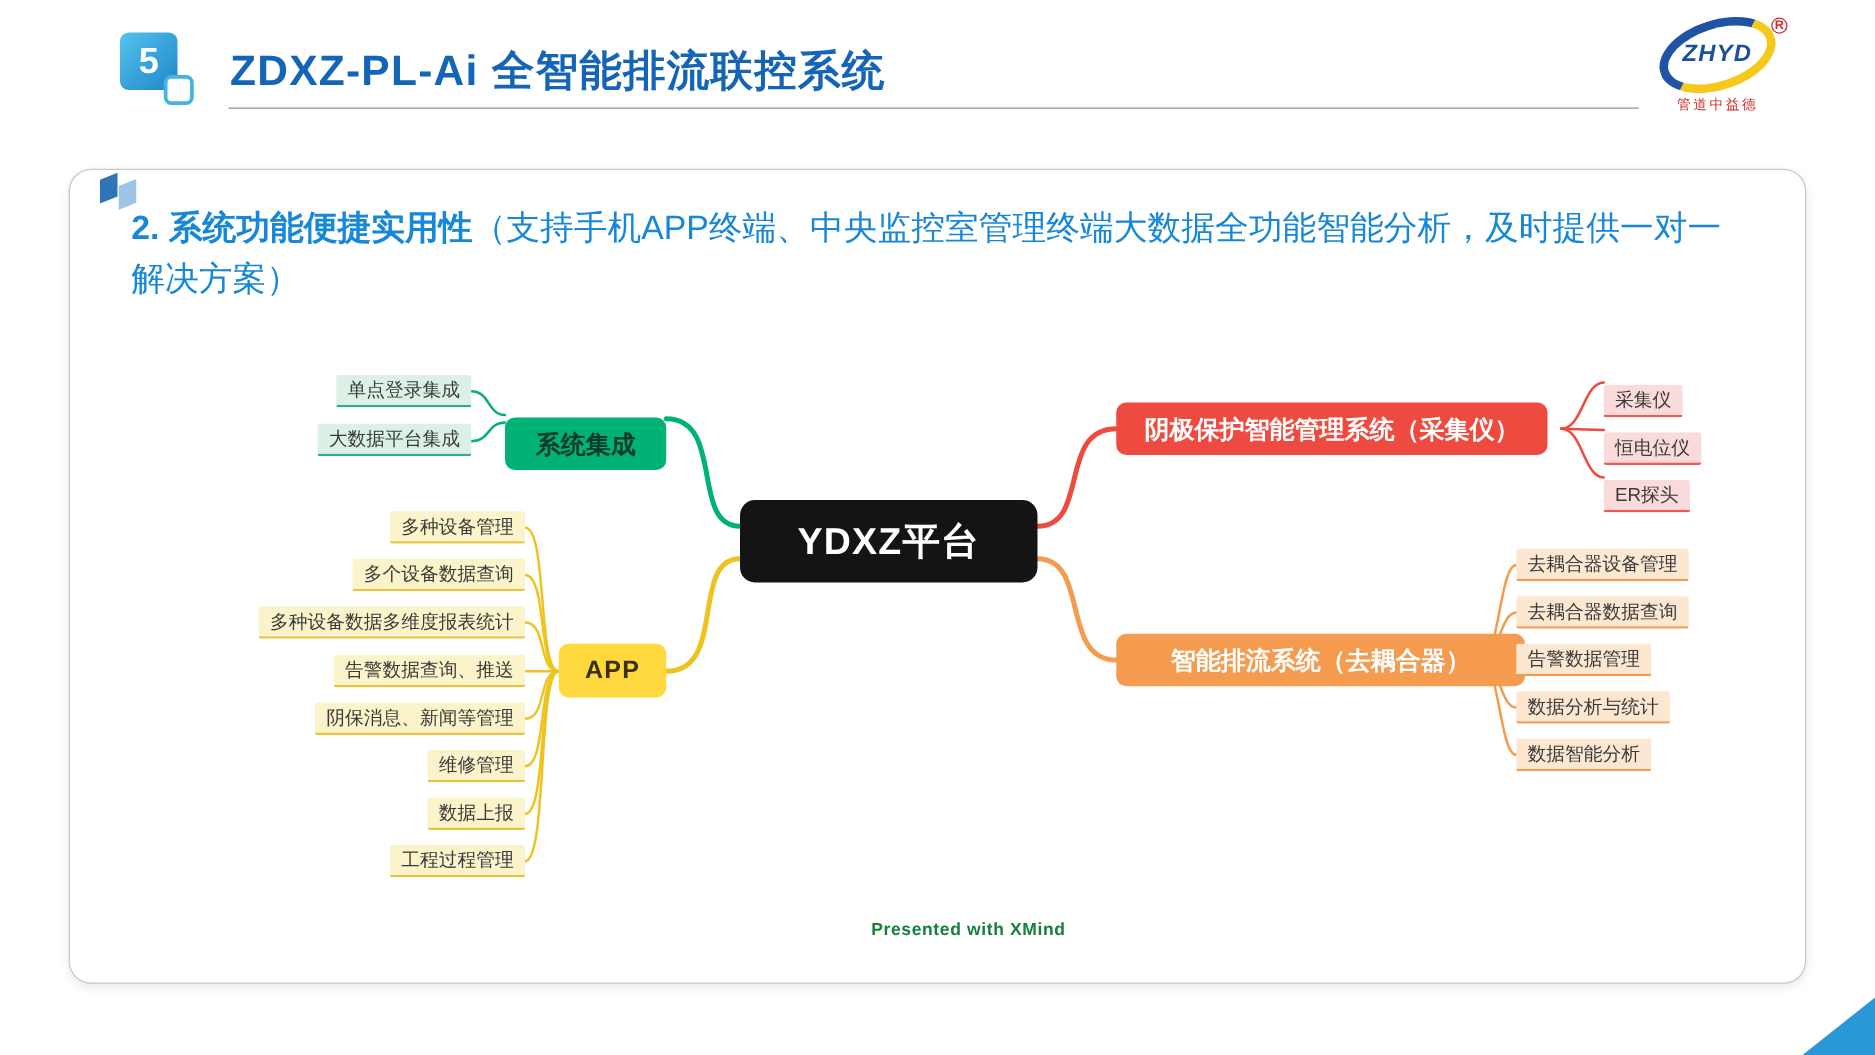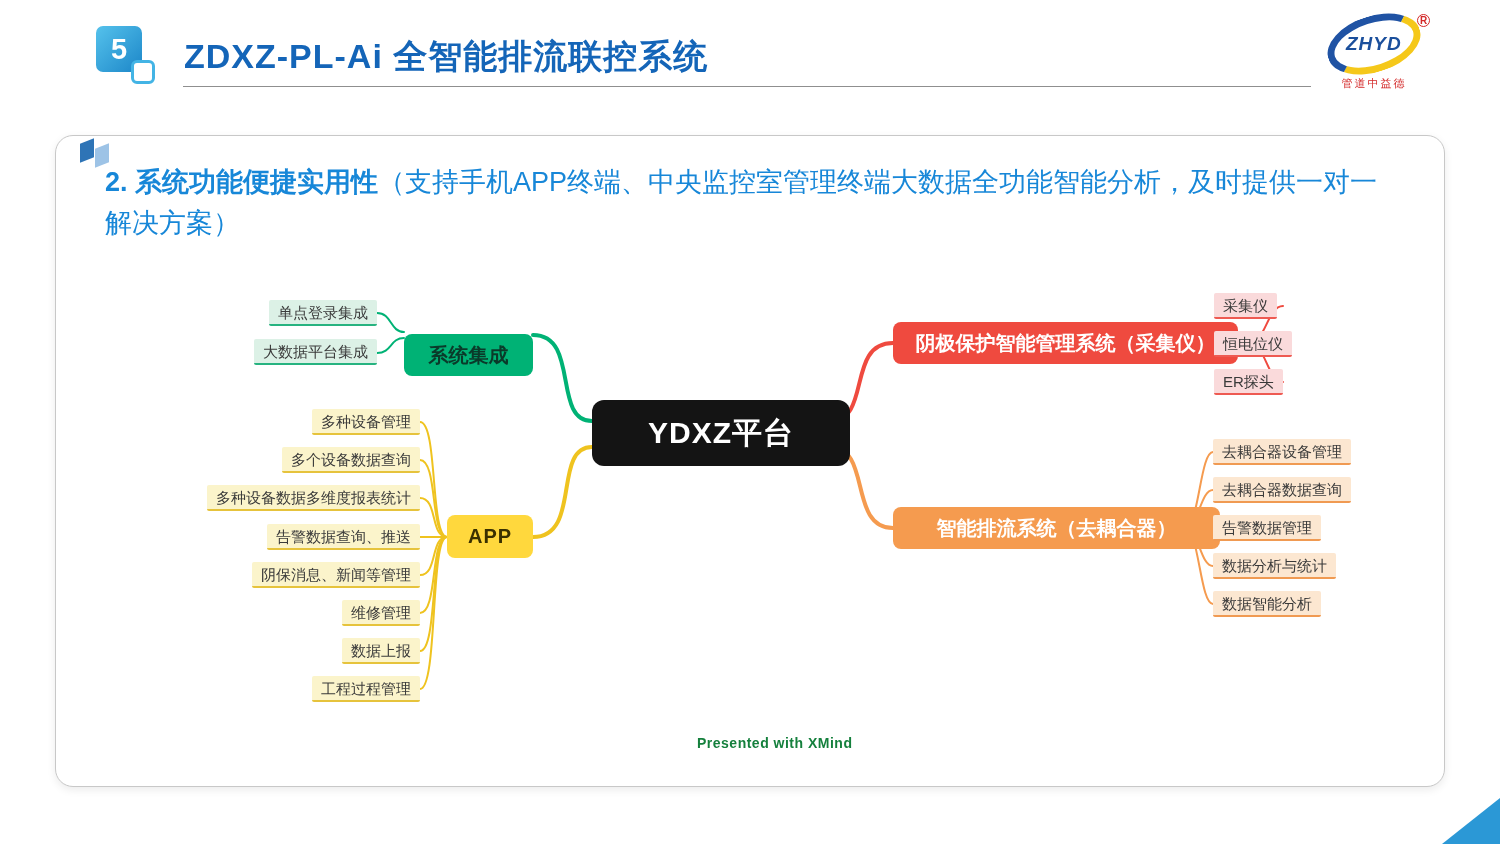--- a/index.html
+++ b/index.html
@@ -36,31 +36,31 @@
 
   .watermark { position:absolute; left:697px; top:735px; font-size:14px; font-weight:700; color:#15803d; letter-spacing:0.5px; }
 
   
   .mm-svg { position:absolute; left:0; top:0; pointer-events:none; }
   .ln { fill:none; stroke-width:2; stroke-linecap:round; }
   .ln.w4 { stroke-width:4; }
   .ln.green { stroke:#00B275; } .ln.yellow { stroke:#EFC31F; } .ln.red { stroke:#EF4A3F; } .ln.orange { stroke:#F59B4F; }
 
   .node { position:absolute; display:flex; align-items:center; justify-content:center; font-weight:700; white-space:nowrap; }
-  .root-node { left:592px; top:400px; width:258px; height:66px; background:#141414; color:#fff; border-radius:12px; font-size:30px; letter-spacing:1px; }
+  .root-node { left:592px; top:400px; width:238px; height:66px; background:#141414; color:#fff; border-radius:12px; font-size:30px; letter-spacing:1px; }
   .green-node { left:404px; top:314px; width:129px; height:42px; background:#00B275; color:#0A3A2A; border-radius:8px; font-size:20px;margin-top:20px; }
   .yellow-node { left:447px; top:515px; width:86px; height:43px; background:#FFD83D; color:#3A3000; border-radius:8px; font-size:20px; letter-spacing:1px; }
   .red-node { left:893px; top:322px; width:345px; height:42px; background:#EF4A3F; color:#fff; border-radius:8px; font-size:20px; }
   .orange-node { left:893px; top:507px; width:327px; height:42px; background:#F59B4F; color:#fff; border-radius:8px; font-size:20px; }
 
   .kid { position:absolute; height:26px; padding:3px 9px; font-size:15px; line-height:19px; color:#3a3a3a;
     border-radius:2px; border-bottom:2px solid; white-space:nowrap; }
   .kid-green  { background:#DCF1E6; border-color:#27B380; right:1123px; }
   .kid-yellow { background:#FBF4CB; border-color:#E6C33C; right:1080px; }
-  .kid-red    { background:#FADADB; border-color:#EE5A52; left:1214px; }
+  .kid-red    { background:#FADADB; border-color:#EE5A52; left:1283px;margin-top:15px; }
   .kid-orange { background:#FCE7D1; border-color:#F09A52; left:1213px; }
 
   
   .corner-triangle { position:absolute; right:0; bottom:0; width:58px; height:46px; background:#2B98D6;
     clip-path:polygon(100% 0, 100% 100%, 0 100%); }
 </style>
 </head>
 <body>
 
 <div class="slide">

